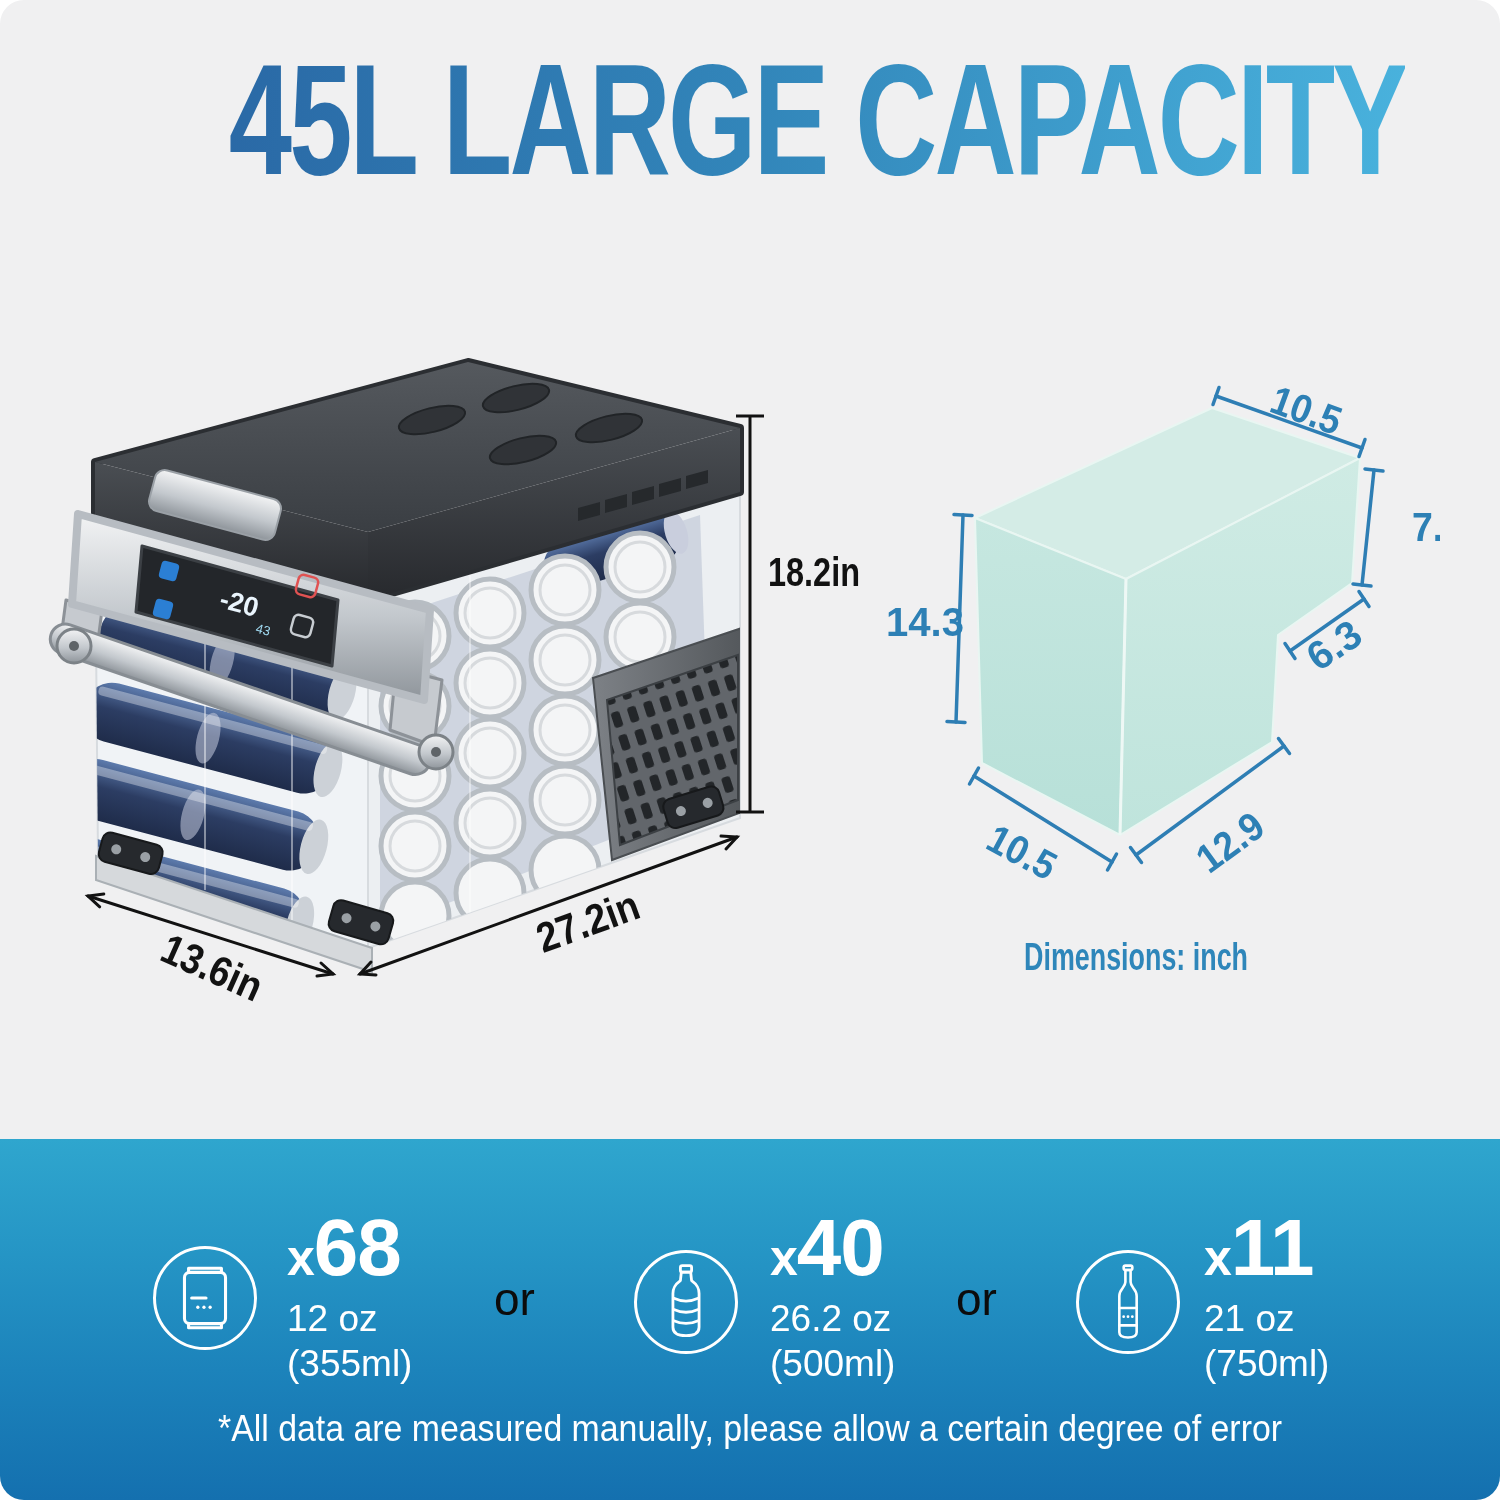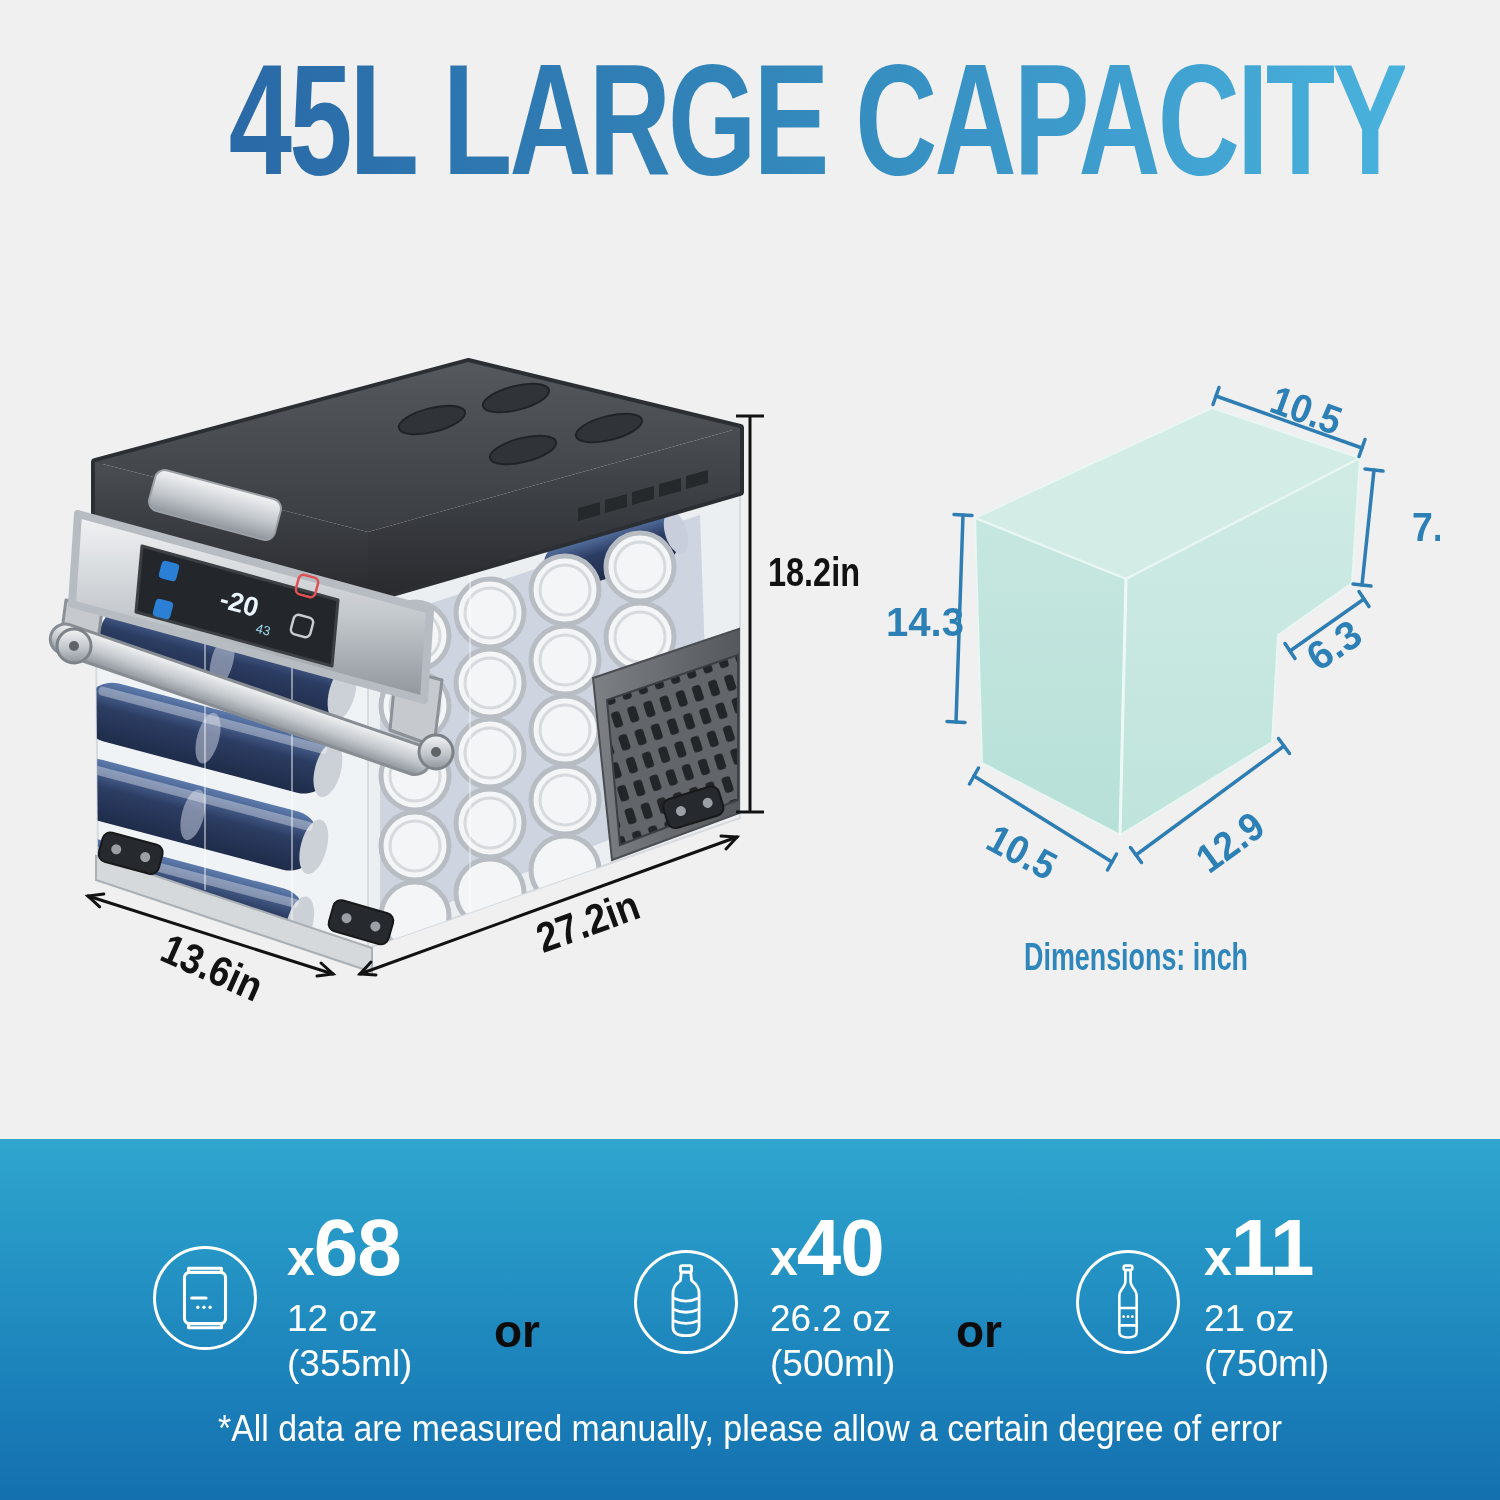--- a/index.html
+++ b/index.html
@@ -1,17 +1,17 @@
 <!DOCTYPE html>
 <html><head>
 <meta charset="utf-8">
 <style>
   html,body{margin:0;padding:0;}
   body{font-family:"Liberation Sans","DejaVu Sans",sans-serif;}
-  .page{position:relative;width:1500px;height:1500px;background:#f0f0f1;overflow:hidden;}
+  .page{position:relative;width:1500px;height:1500px;background:#f0f0f1;overflow:hidden;border-radius:24px;}
 
   
   .title-wrap{position:absolute;top:40px;left:0;width:1500px;text-align:center;}
   .title-text{
     display:inline-block;
     font-size:158px;font-weight:700;letter-spacing:-4px;line-height:1.0;
     transform:scaleX(0.72);transform-origin:center;
     background:linear-gradient(94deg,#2a69a6 0%,#3286ba 45%,#49b2dd 100%);
     -webkit-background-clip:text;background-clip:text;
     color:transparent;-webkit-text-fill-color:transparent;
@@ -31,21 +31,21 @@
   .cap-circle{
     position:absolute;width:104px;height:104px;border:3px solid #ffffff;border-radius:50%;
     display:flex;align-items:center;justify-content:center;box-sizing:border-box;
   }
   .cap-text{position:absolute;color:#ffffff;line-height:1;}
   .cap-count{display:flex;align-items:baseline;letter-spacing:-1px;}
   .cap-count .pref{font-size:50px;font-weight:700;}
   .cap-count .num{font-size:80px;font-weight:700;}
   .cap-size{font-size:37px;margin-top:12px;font-weight:400;}
   .cap-vol{font-size:37px;margin-top:8px;font-weight:400;}
-  .or-label{position:absolute;font-size:46px;font-weight:700;color:#0c0c0c;margin-top:32px;}
+  .or-label{position:absolute;font-size:46px;font-weight:400;color:#0c0c0c;}
   .footnote{
     position:absolute;left:0;top:1408px;width:1500px;text-align:center;
     color:#ffffff;font-size:36px;font-weight:400;
     transform:scaleX(0.94);transform-origin:center;
   }
 </style>
 </head>
 <body>
 
 <div class="page">

